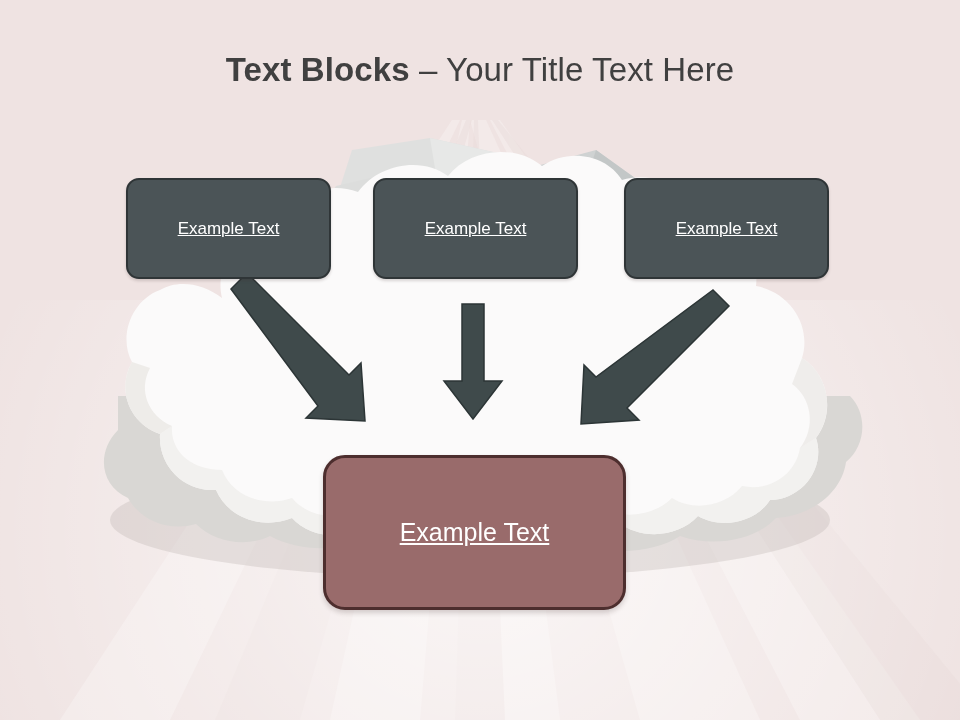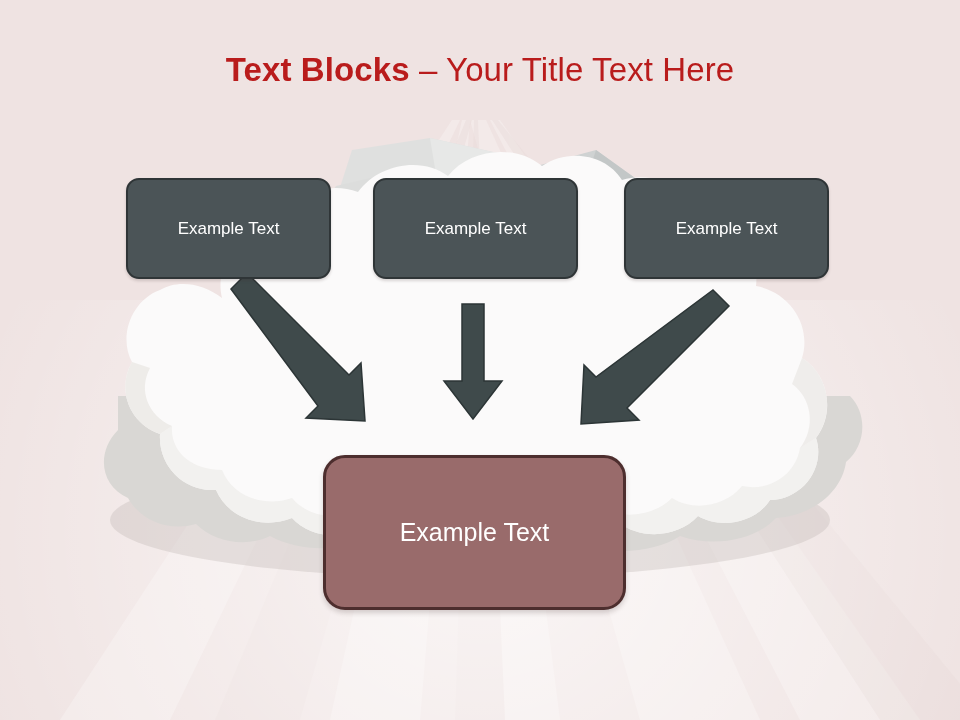--- a/index.html
+++ b/index.html
@@ -83,38 +83,39 @@
     pointer-events: none;
   }
 
   
   .title {
     position: absolute;
     left: 0;
     top: 50px;
     width: 960px;
     text-align: center;
-    color: #b91c1c;
+    color: #404040;
     font-size: 33px;
     line-height: 40px;
     letter-spacing: .1px;
     white-space: nowrap;
   }
   .title .t-bold { font-weight: 700; }
   .title .t-reg  { font-weight: 400; }
 
   .box {
     position: absolute;
     box-sizing: border-box;
     display: flex;
     align-items: center;
     justify-content: center;
     color: #ffffff;
     text-align: right;
     user-select: none;
+    text-decoration: underline;
   }
 
   .box-top {
     width: 205px;
     height: 101px;
     background: #4b5457;
     border: 2px solid #2f3537;
     border-radius: 13px;
     font-size: 17px;
     box-shadow: 0 2px 3px rgba(60,45,45,.18);

